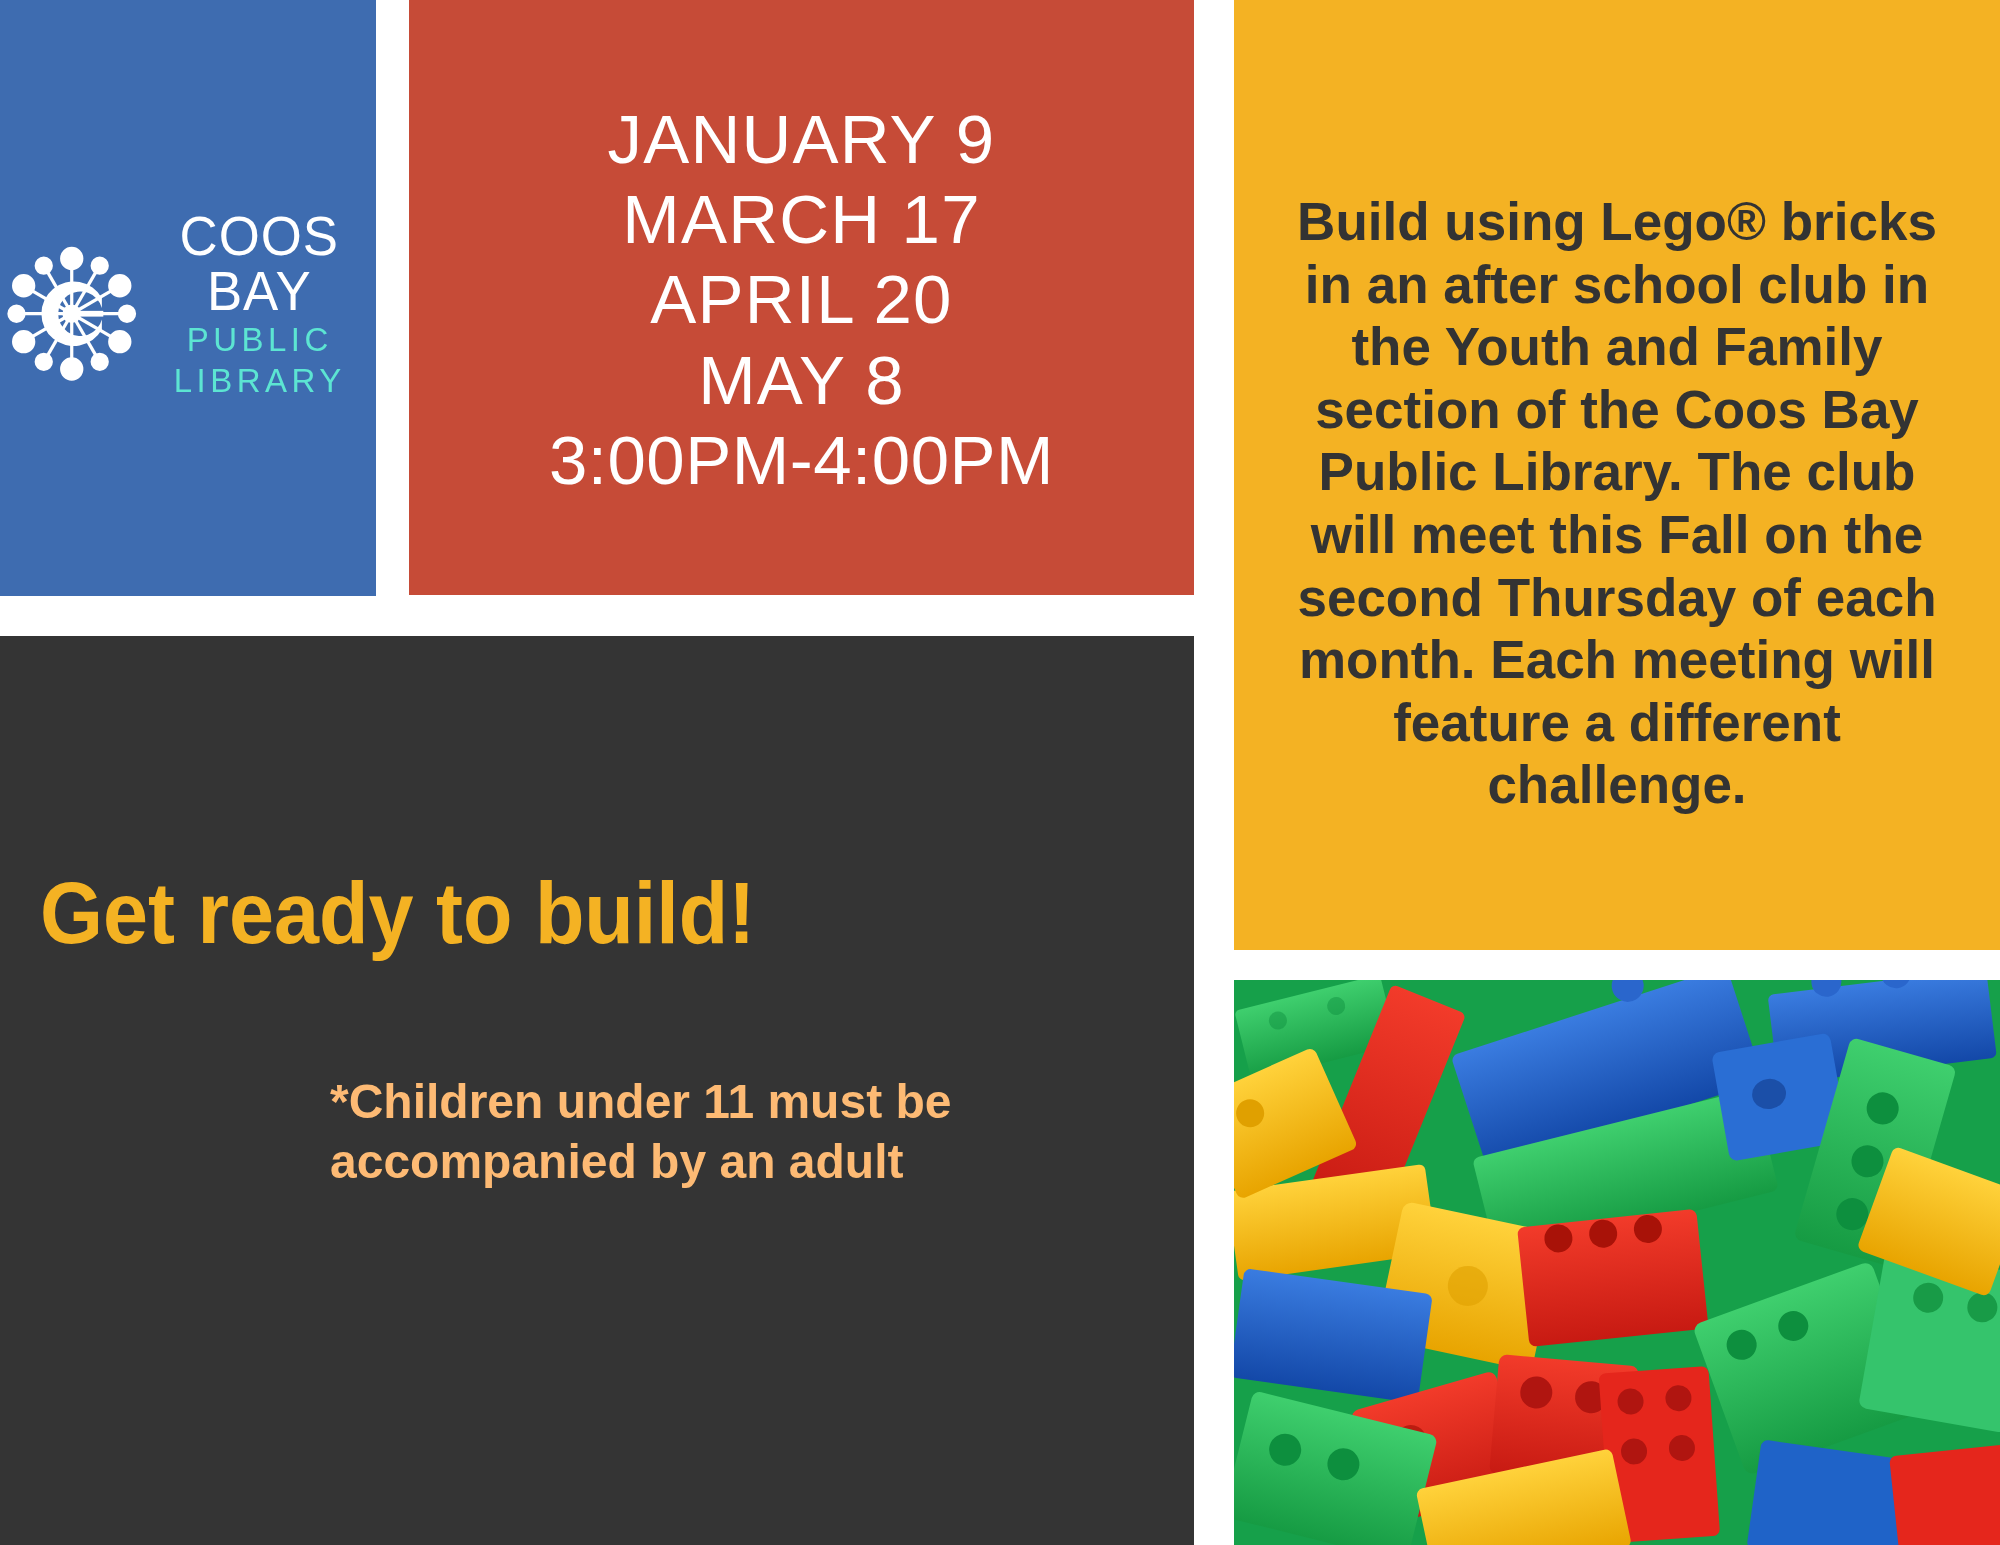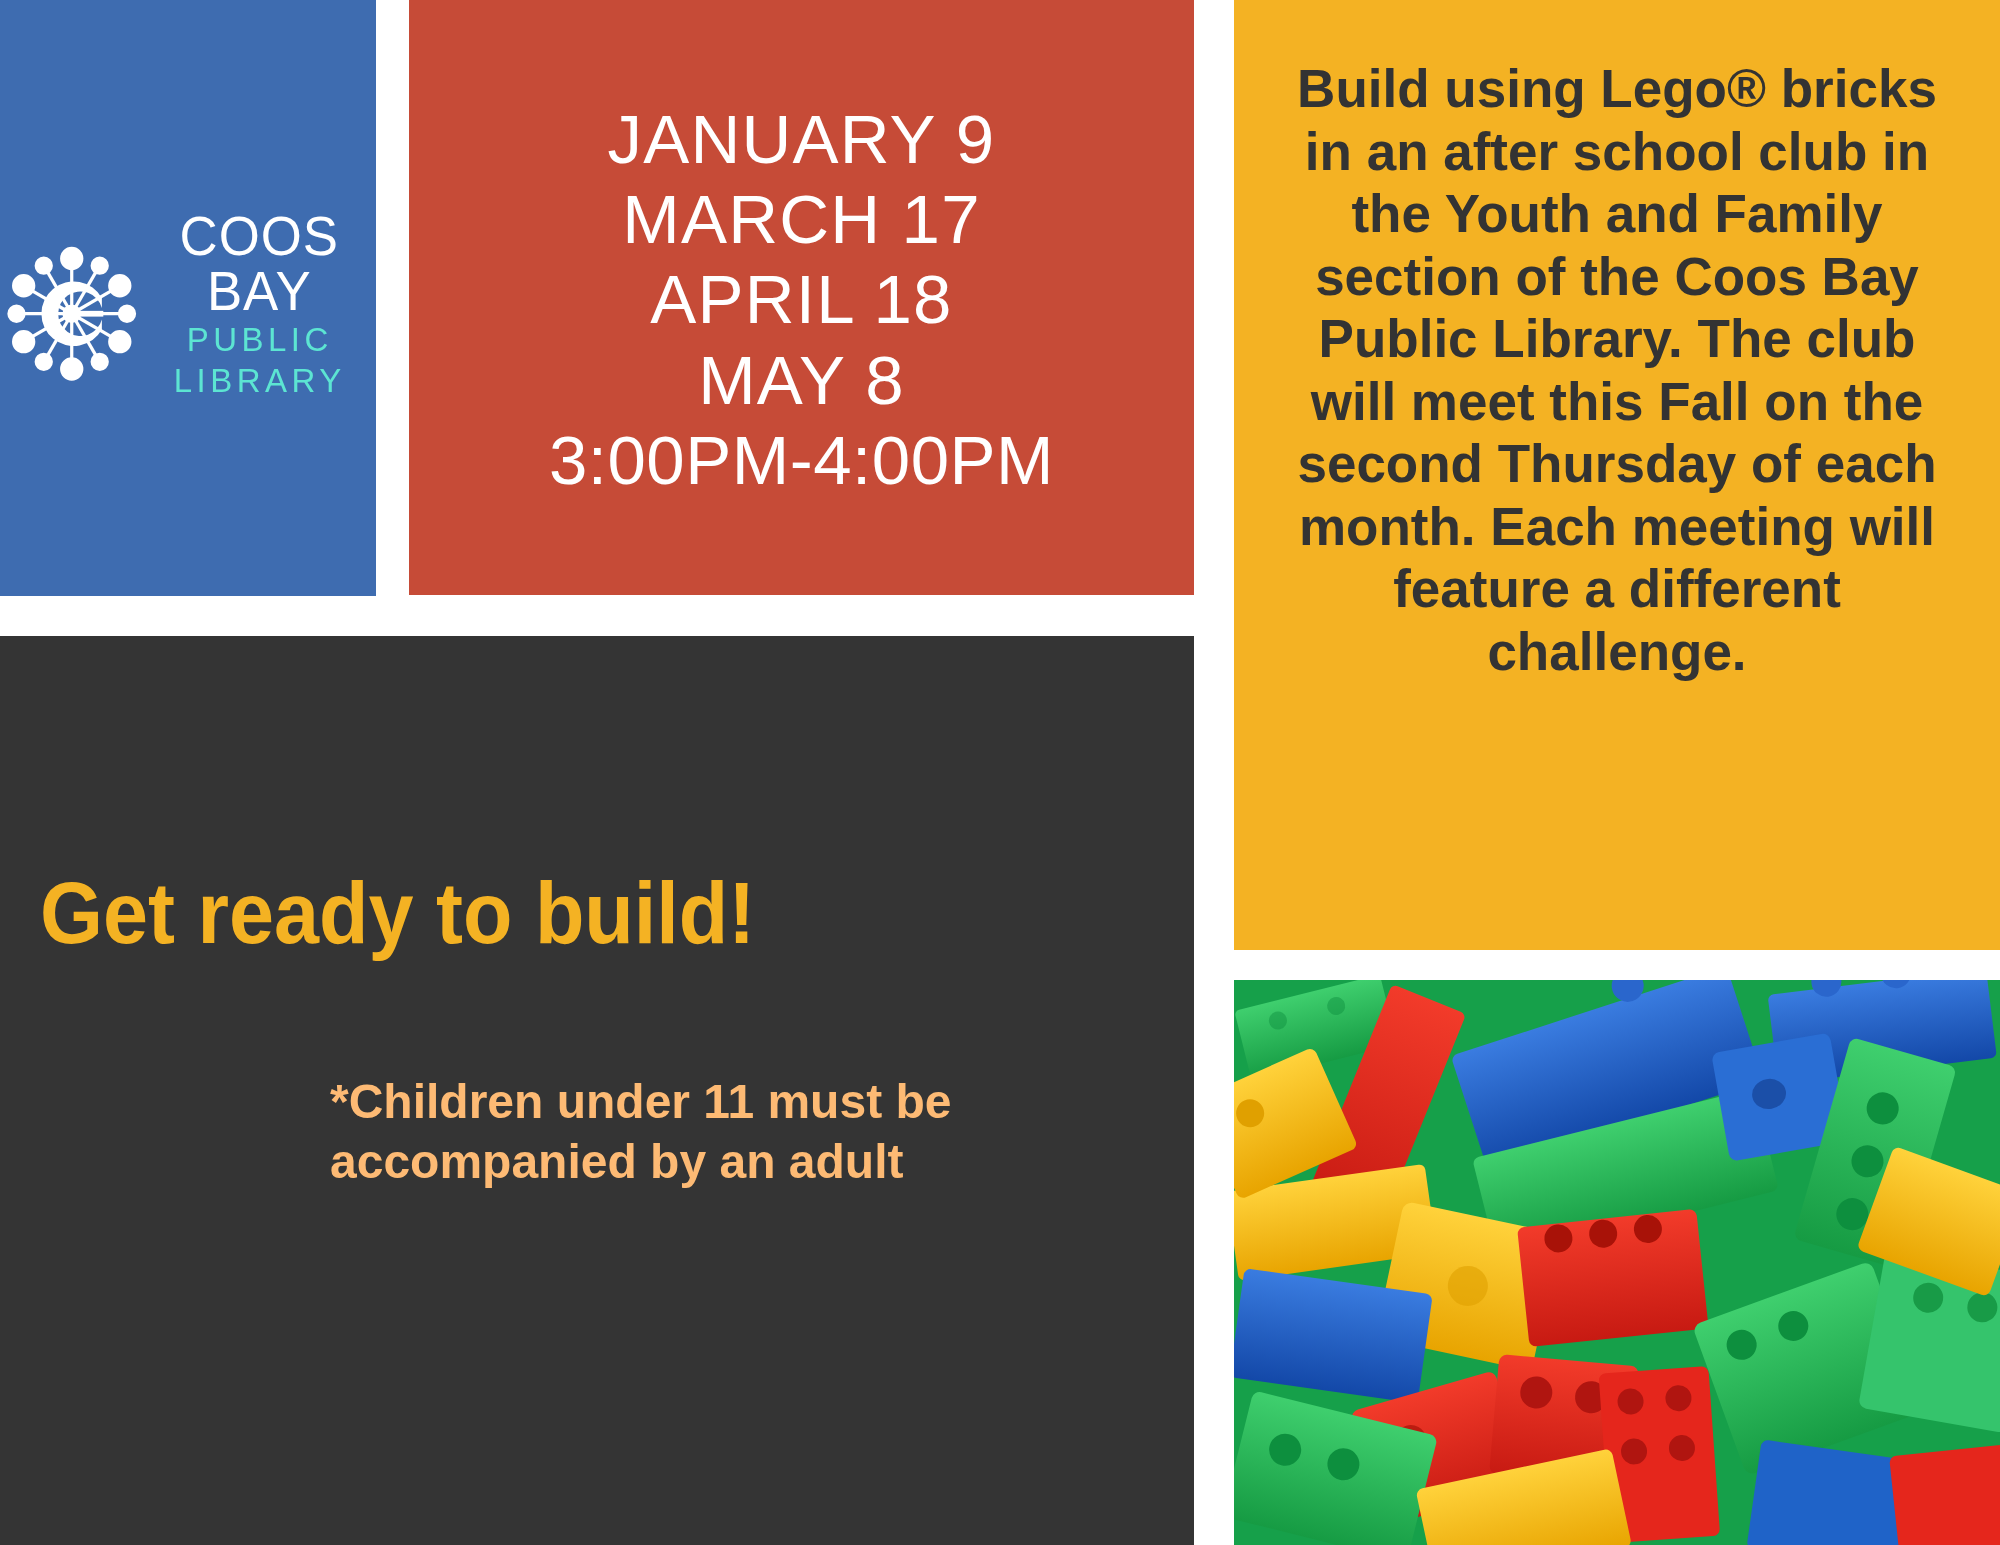--- a/index.html
+++ b/index.html
@@ -18,21 +18,21 @@
 
   
   .dates-panel{position:absolute;left:409px;top:0;width:785px;height:595px;background:#c64b37;
      display:flex;flex-direction:column;align-items:center;justify-content:center;padding-top:6px;box-sizing:border-box;}
   .date-line{color:#ffffff;font-size:69px;font-weight:400;line-height:1.16;letter-spacing:1.2px;
      text-align:center;white-space:nowrap;}
   .date-line.time{letter-spacing:.5px;}
 
   
   .desc-panel{position:absolute;left:1234px;top:0;width:766px;height:950px;background:#f4b223;
-     display:flex;align-items:flex-start;justify-content:center;box-sizing:border-box;padding:58px 36px 0 36px;}
+     display:flex;align-items:center;justify-content:center;box-sizing:border-box;padding:58px 36px 0 36px;}
   .desc-text{color:#333333;font-size:53px;line-height:1.18;text-align:center;font-weight:600;}
 
   
   .dark-panel{position:absolute;left:0;top:636px;width:1194px;height:909px;background:#343434;box-sizing:border-box;}
   .headline{position:absolute;left:34px;top:-16px;width:1130px;}
   .headline-line{color:#ffffff;font-size:182px;font-weight:300;line-height:.95;letter-spacing:-1px;
      transform:scaleX(.82);transform-origin:left center;white-space:nowrap;font-family:"Liberation Sans",sans-serif;}
   .headline-line .star{font-size:132px;vertical-align:26px;}
   .subhead{position:absolute;left:40px;top:226px;color:#f4b223;font-size:88px;font-weight:700;
      letter-spacing:0px;transform:scaleX(.92);transform-origin:left center;white-space:nowrap;}
@@ -88,21 +88,21 @@
     </div>
     <div class="logo-wordmark">
       <div class="logo-line1">COOS BAY</div>
       <div class="logo-line2">PUBLIC LIBRARY</div>
     </div>
   </div>
 
   <div class="dates-panel">
     <div class="date-line">JANUARY 9</div>
     <div class="date-line">MARCH 17</div>
-    <div class="date-line">APRIL  18</div>
+    <div class="date-line">APRIL  20</div>
     <div class="date-line">MAY 8</div>
     <div class="date-line time">3:00PM-4:00PM</div>
   </div>
 
   <div class="desc-panel">
     <div class="desc-text">Build using Lego® bricks in an after school club in the Youth and Family section of the Coos Bay Public Library. The club will meet this Fall on the second Thursday of each month. Each meeting will feature a different challenge.</div>
   </div>
 
   <div class="dark-panel">
     <div class="subhead">Get ready to build!</div>

